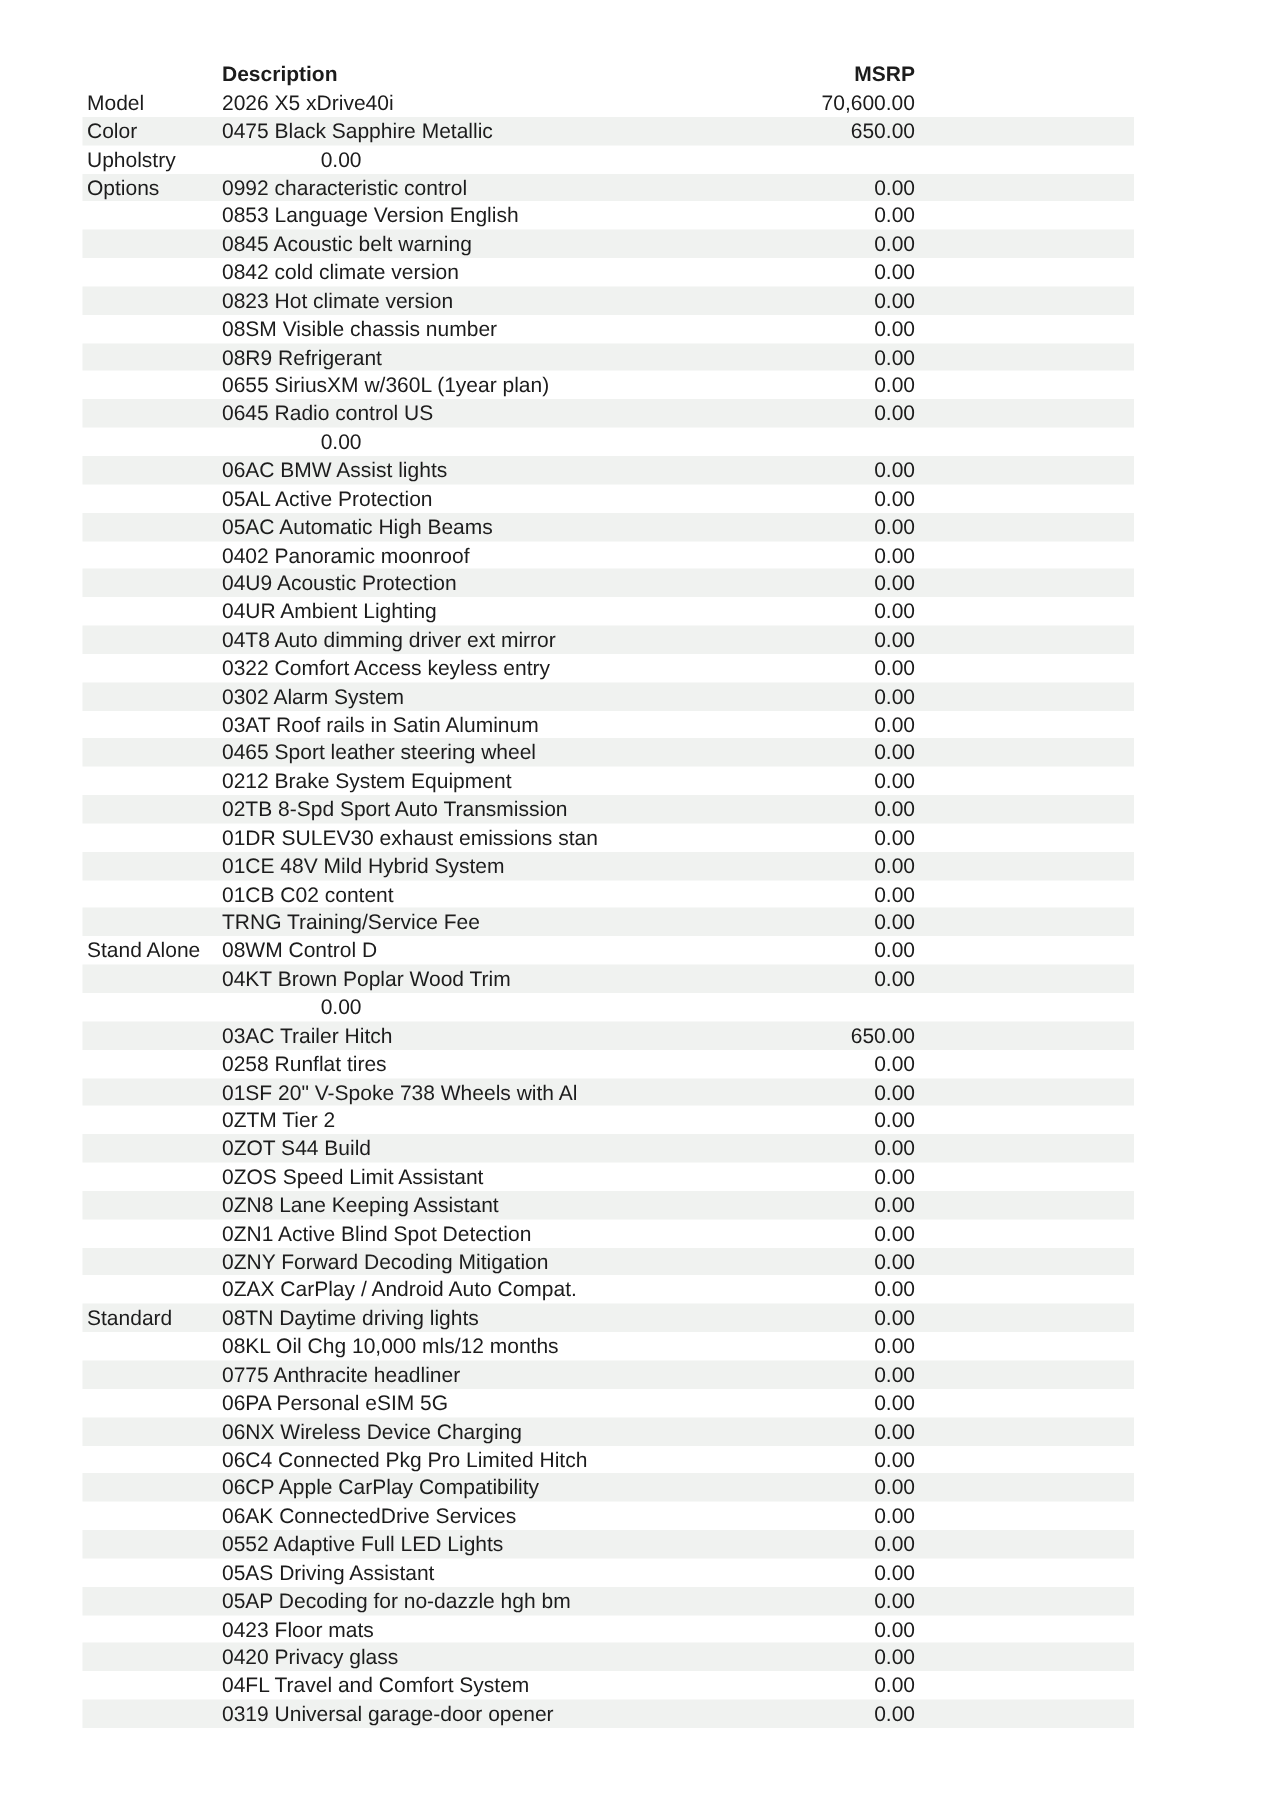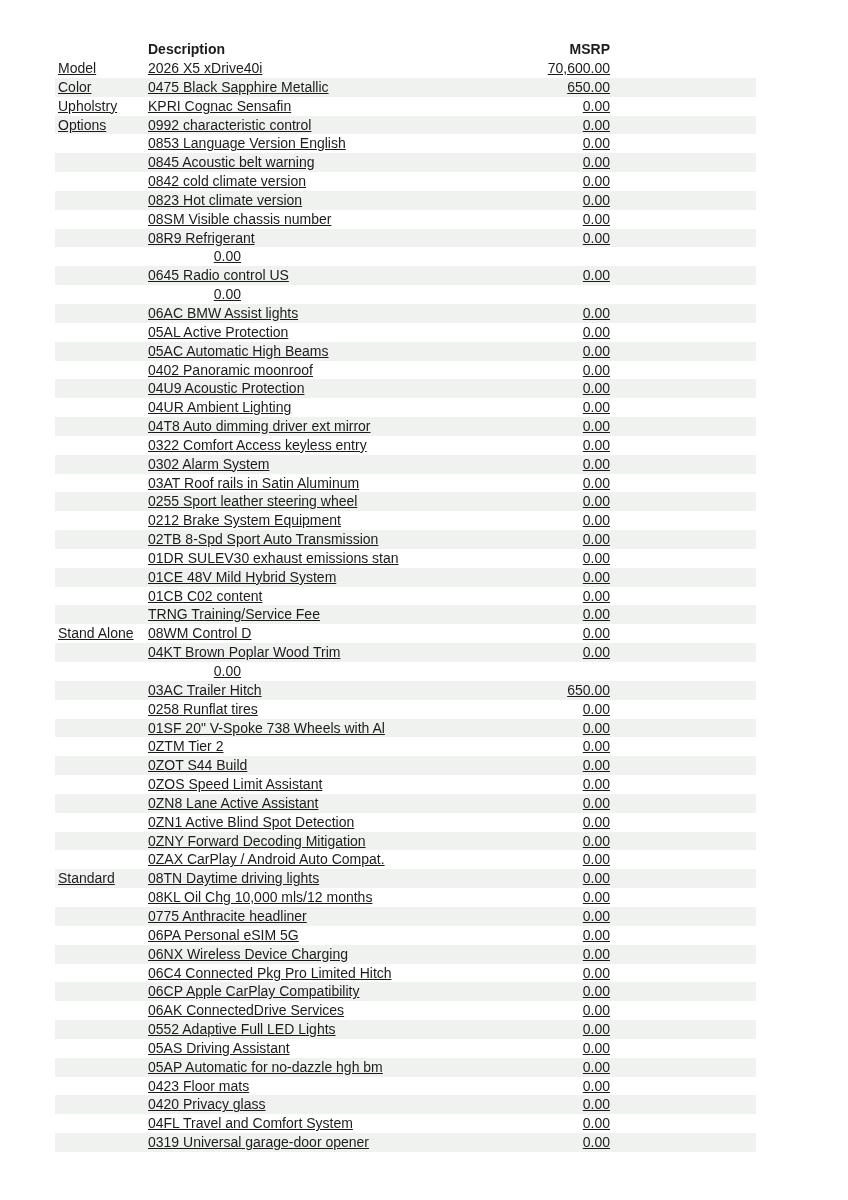--- a/index.html
+++ b/index.html
@@ -25,21 +25,20 @@
     height: 19px;
     line-height: 19px;
     font-weight: bold;
   }
   .row {
     display: flex;
     align-items: flex-start;
     height: 18.85px;
     line-height: 18.85px;
     white-space: nowrap;
-    text-decoration: underline;
   }
   .row.striped { background: var(--stripe, #f0f2f0); }
   .col { display: block; overflow: hidden; }
   .col.cat  { width: 93px;  padding-left: 3px; box-sizing: border-box; flex: none; }
   .col.desc { width: 369px; flex: none; }
   .col.msrp { width: 93px;  flex: none; text-align: right; }
   .col.spacer { flex: 1; }
 </style>
 </head>
 <body>
@@ -60,21 +59,20 @@
           <span class="col spacer"></span>
         </div>
         <div class="row striped">
           <span class="col cat">Color</span>
           <span class="col desc">0475 Black Sapphire Metallic</span>
           <span class="col msrp">650.00</span>
           <span class="col spacer"></span>
         </div>
         <div class="row">
           <span class="col cat">Upholstry</span>
-          <span class="col desc">KPRI Cognac Sensafin</span>
           <span class="col msrp">0.00</span>
           <span class="col spacer"></span>
         </div>
         <div class="row striped">
           <span class="col cat">Options</span>
           <span class="col desc">0992 characteristic control</span>
           <span class="col msrp">0.00</span>
           <span class="col spacer"></span>
         </div>
         <div class="row">
@@ -108,20 +106,21 @@
           <span class="col spacer"></span>
         </div>
         <div class="row striped">
           <span class="col cat"></span>
           <span class="col desc">08R9 Refrigerant</span>
           <span class="col msrp">0.00</span>
           <span class="col spacer"></span>
         </div>
         <div class="row">
           <span class="col cat"></span>
+          <span class="col desc">0655 SiriusXM w/360L (1year plan)</span>
           <span class="col msrp">0.00</span>
           <span class="col spacer"></span>
         </div>
         <div class="row striped">
           <span class="col cat"></span>
           <span class="col desc">0645 Radio control US</span>
           <span class="col msrp">0.00</span>
           <span class="col spacer"></span>
         </div>
         <div class="row">
@@ -184,21 +183,21 @@
           <span class="col spacer"></span>
         </div>
         <div class="row">
           <span class="col cat"></span>
           <span class="col desc">03AT Roof rails in Satin Aluminum</span>
           <span class="col msrp">0.00</span>
           <span class="col spacer"></span>
         </div>
         <div class="row striped">
           <span class="col cat"></span>
-          <span class="col desc">0255 Sport leather steering wheel</span>
+          <span class="col desc">0465 Sport leather steering wheel</span>
           <span class="col msrp">0.00</span>
           <span class="col spacer"></span>
         </div>
         <div class="row">
           <span class="col cat"></span>
           <span class="col desc">0212 Brake System Equipment</span>
           <span class="col msrp">0.00</span>
           <span class="col spacer"></span>
         </div>
         <div class="row striped">
@@ -279,21 +278,21 @@
           <span class="col spacer"></span>
         </div>
         <div class="row">
           <span class="col cat"></span>
           <span class="col desc">0ZOS Speed Limit Assistant</span>
           <span class="col msrp">0.00</span>
           <span class="col spacer"></span>
         </div>
         <div class="row striped">
           <span class="col cat"></span>
-          <span class="col desc">0ZN8 Lane Active Assistant</span>
+          <span class="col desc">0ZN8 Lane Keeping Assistant</span>
           <span class="col msrp">0.00</span>
           <span class="col spacer"></span>
         </div>
         <div class="row">
           <span class="col cat"></span>
           <span class="col desc">0ZN1 Active Blind Spot Detection</span>
           <span class="col msrp">0.00</span>
           <span class="col spacer"></span>
         </div>
         <div class="row striped">
@@ -363,21 +362,21 @@
           <span class="col spacer"></span>
         </div>
         <div class="row">
           <span class="col cat"></span>
           <span class="col desc">05AS Driving Assistant</span>
           <span class="col msrp">0.00</span>
           <span class="col spacer"></span>
         </div>
         <div class="row striped">
           <span class="col cat"></span>
-          <span class="col desc">05AP Automatic for no-dazzle hgh bm</span>
+          <span class="col desc">05AP Decoding for no-dazzle hgh bm</span>
           <span class="col msrp">0.00</span>
           <span class="col spacer"></span>
         </div>
         <div class="row">
           <span class="col cat"></span>
           <span class="col desc">0423 Floor mats</span>
           <span class="col msrp">0.00</span>
           <span class="col spacer"></span>
         </div>
         <div class="row striped">

